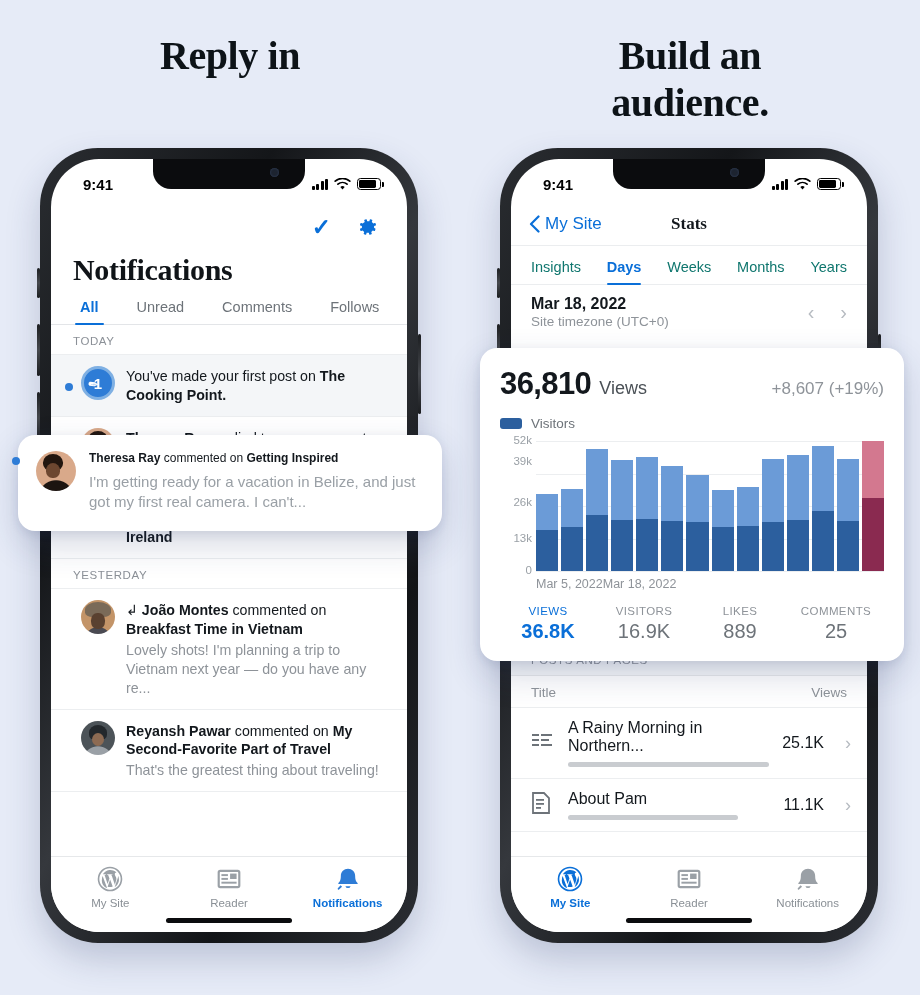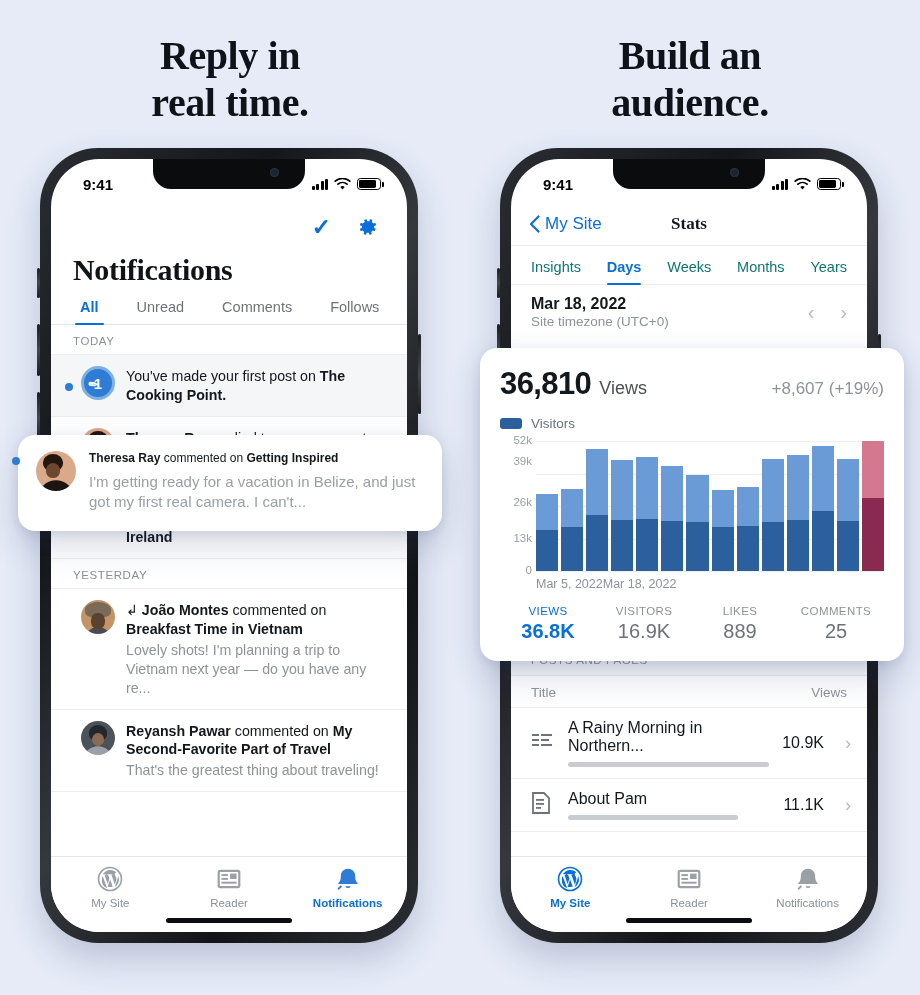--- a/index.html
+++ b/index.html
@@ -216,21 +216,20 @@
   .pp-title{font-size:16px;color:#13181d;}
   .pp-bar{height:5px;border-radius:3px;background:#c9ccd0;margin-top:7px;}
   .pp-views{font-size:16px;color:#13181d;}
   .pp-chev{color:#b6bbc1;font-size:18px;margin-left:8px;}
 </style>
 </head>
 <body>
 
 <div class="headline" id="headline-left">
   <div>Reply in</div>
-  <div>real time.</div>
 </div>
 <div class="headline" id="headline-right">
   <div>Build an</div>
   <div>audience.</div>
 </div>
 
 <div class="phone" id="phone-left">
   <div class="side-btn sb1"></div>
   <div class="side-btn sb2"></div>
   <div class="side-btn sb3"></div>
@@ -443,21 +442,21 @@
             <rect x="1" y="8" width="7" height="2" fill="#6d7379"></rect>
               <rect x="10" y="8" width="8" height="2" fill="#6d7379"></rect>
             <rect x="1" y="13" width="7" height="2" fill="#6d7379"></rect>
               <rect x="10" y="13" width="11" height="2" fill="#6d7379"></rect>
           </svg>
         </span>
         <span class="pp-main">
           <span class="pp-title">A Rainy Morning in Northern...</span>
           <span class="pp-bar" style="display:block;width:100%"></span>
         </span>
-        <span class="pp-views">10.9K</span>
+        <span class="pp-views">25.1K</span>
         <span class="pp-chev">›</span>
       </div>
 
       <div class="pp-row">
         <span class="pp-ico">
           <svg width="20" height="22" viewBox="0 0 20 22">
             <path d="M2 1h11l5 5v15H2z" fill="none" stroke="#6d7379" stroke-width="1.8"></path>
             <rect x="5" y="7" width="8" height="1.8" fill="#6d7379"></rect>
             <rect x="5" y="11" width="8" height="1.8" fill="#6d7379"></rect>
             <rect x="5" y="15" width="5" height="1.8" fill="#6d7379"></rect>

